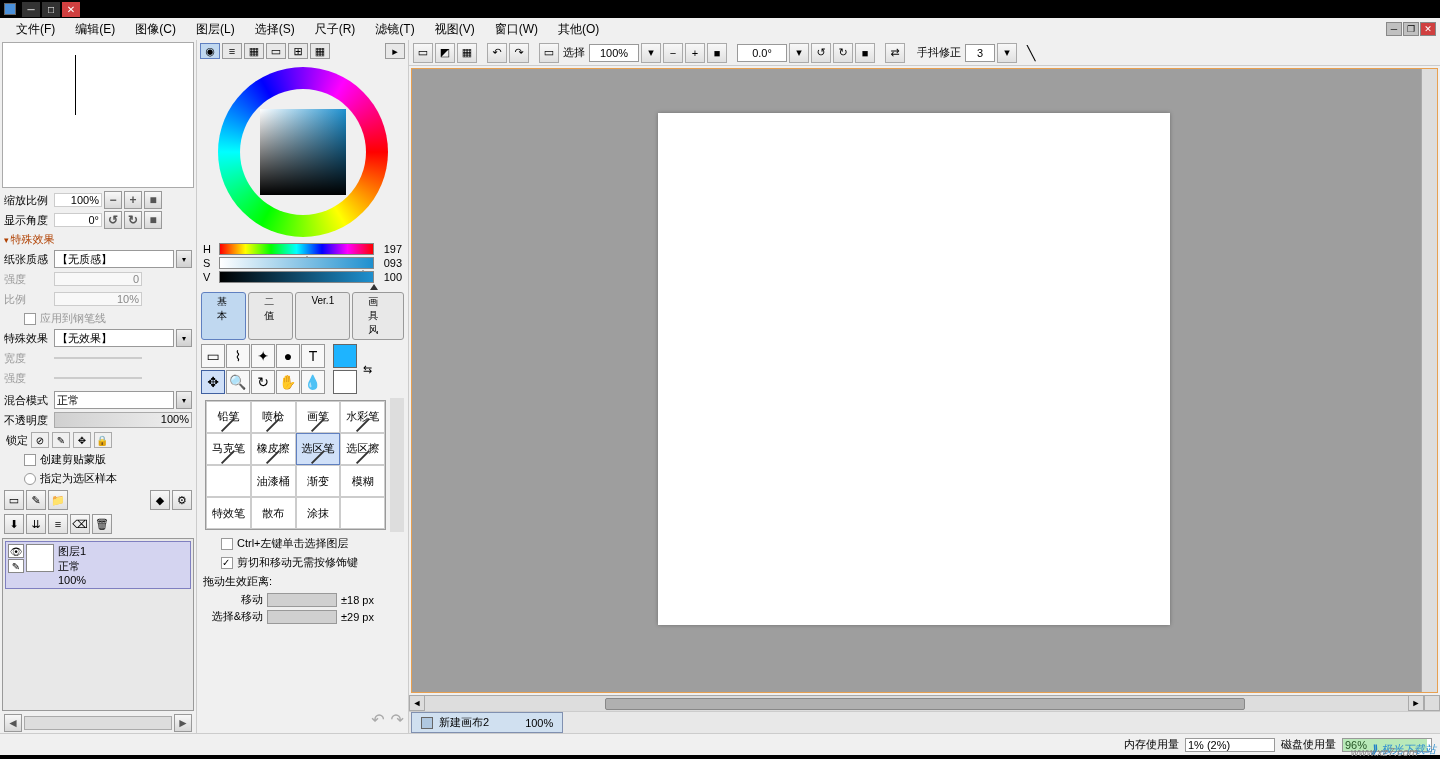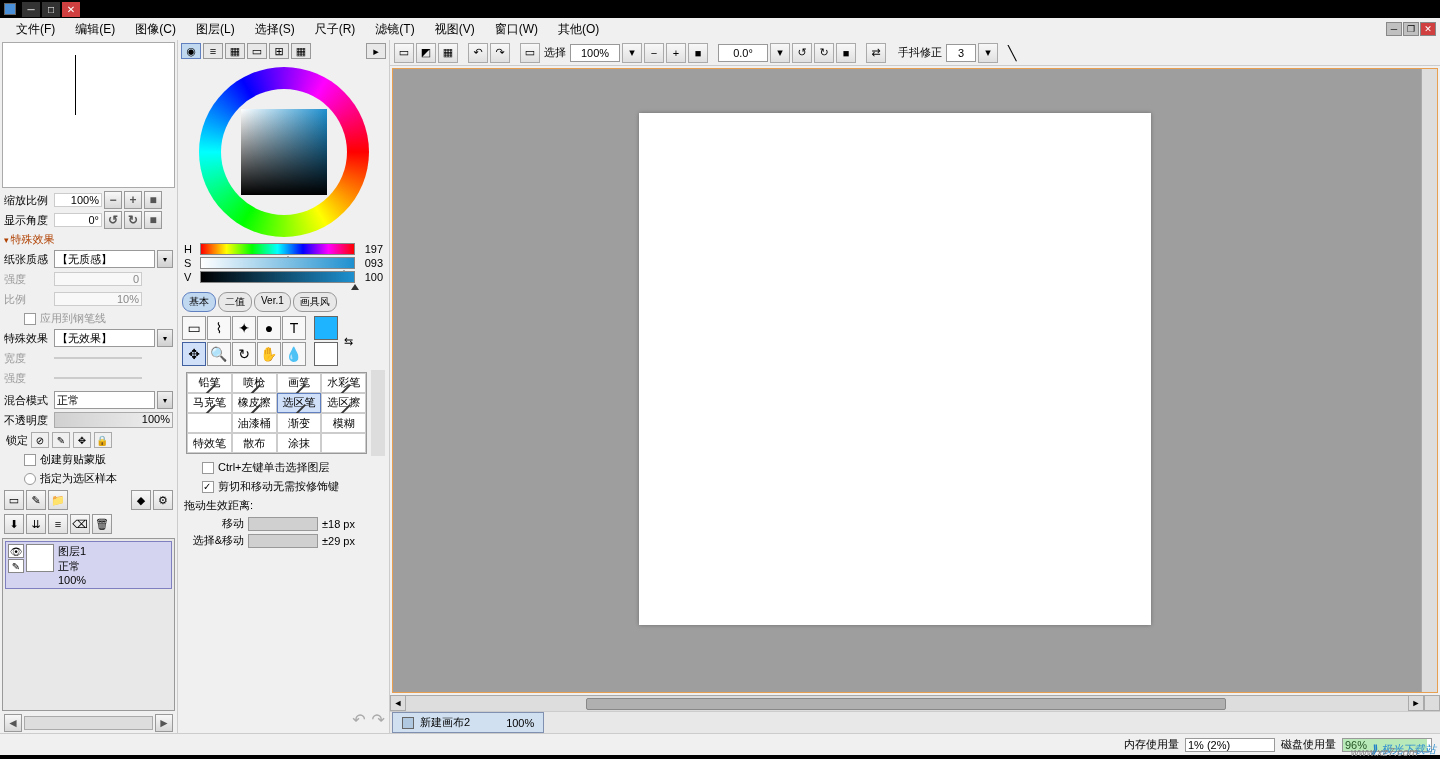--- a/index.html
+++ b/index.html
@@ -9,21 +9,21 @@
 .title-text { font-family: "Courier New", monospace; font-size: 12px; flex: 1; }
 .win-controls { display: flex; gap: 2px; }
 .win-btn { width: 18px; height: 15px; background: #333; color: #fff; display: flex; align-items: center; justify-content: center; font-size: 10px; cursor: pointer; }
 .win-btn.close { background: #d04040; }
 .menubar { background: #f0f0f0; height: 22px; display: flex; align-items: center; padding: 0 6px; position: relative; }
 .menu-item { padding: 2px 10px; cursor: pointer; font-size: 12px; }
 .doc-controls { position: absolute; right: 4px; display: flex; gap: 1px; }
 .doc-btn { width: 16px; height: 14px; background: #c0c0c0; border: 1px solid #888; display: flex; align-items: center; justify-content: center; font-size: 9px; cursor: pointer; }
 .doc-btn.close { background: #d04040; color: #fff; }
 .main-area { display: flex; height: 693px; background: #f0f0f0; }
-.left-panel { width: 178px; background: #f0f0f0; border-right: 1px solid #ccc; display: flex; flex-direction: column; }
+.left-panel { width: 197px; background: #f0f0f0; border-right: 1px solid #ccc; display: flex; flex-direction: column; }
 .navigator { height: 146px; border: 1px solid #aaa; margin: 2px; background: #fff; position: relative; }
 .nav-canvas { position: absolute; left: 2px; top: 2px; width: 168px; height: 138px; background: #fff; }
 .nav-rect { position: absolute; left: 70px; top: 10px; width: 1px; height: 60px; background: #000; }
 .prop-row { display: flex; align-items: center; height: 20px; padding: 0 4px; gap: 2px; }
 .prop-label { width: 48px; font-size: 11px; }
 .prop-val { width: 48px; text-align: right; font-size: 11px; border: 1px solid #ccc; background: #fff; padding: 0 2px; }
 .prop-readonly { width: 88px; text-align: right; font-size: 11px; border: 1px solid #ccc; background: #f8f8f8; padding: 0 2px; color: #888;}
 .sq-btn { width: 18px; height: 18px; background: linear-gradient(#f8f8f8,#d8d8d8); border: 1px solid #999; display: flex; align-items: center; justify-content: center; cursor: pointer; font-size: 12px; font-weight: bold; color: #555; }
 .section-hdr { background: #f0f0f0; padding: 2px 4px; font-size: 11px; color: #b04000; cursor: pointer; }
 .section-hdr::before { content: "▾"; margin-right: 2px; font-size: 9px;}
@@ -52,29 +52,29 @@
 .sv-box { position: absolute; left: 42px; top: 42px; width: 86px; height: 86px; background: linear-gradient(to bottom, transparent, black), linear-gradient(to right, white, #1e90cf); }
 .hsv-row { display: flex; align-items: center; padding: 1px 6px; gap: 4px; }
 .hsv-label { width: 12px; font-size: 11px; }
 .hsv-bar { flex: 1; height: 12px; border: 1px solid #888; position: relative; }
 .hsv-bar.h { background: linear-gradient(to right, red, yellow, lime, cyan, blue, magenta, red); }
 .hsv-bar.s { background: linear-gradient(to right, #fff, #1e90cf); }
 .hsv-bar.v { background: linear-gradient(to right, #000, #1e90cf); }
 .hsv-val { width: 24px; text-align: right; font-size: 11px; }
 .hsv-marker { position: absolute; top: 12px; width: 0; height: 0; border-left: 4px solid transparent; border-right: 4px solid transparent; border-bottom: 6px solid #333; }
 .tool-tabs { display: flex; gap: 2px; padding: 2px 4px; margin-top: 6px; }
-.tt { padding: 2px 6px; border: 1px solid #999; background: #e8e8e8; font-size: 10px; cursor: pointer; border-radius: 9px; }
+.tt { padding: 2px 15px; border: 1px solid #999; background: #e8e8e8; font-size: 10px; cursor: pointer; border-radius: 3px; }
 .tt.active { background: #c0d8f0; border-color: #6080c0; }
 .tool-grid { display: flex; padding: 2px 4px; gap: 4px; }
 .tg-left { display: grid; grid-template-columns: repeat(5, 24px); gap: 1px; }
 .tg-cell { width: 24px; height: 24px; border: 1px solid #999; background: #f8f8f8; cursor: pointer; display: flex; align-items: center; justify-content: center; font-size: 14px; }
 .tg-cell.active { background: #d0e0f8; border-color: #4060a0; }
 .color-swatch { width: 24px; height: 24px; border: 1px solid #666; }
 .brush-grid { display: grid; grid-template-columns: repeat(4, 1fr); gap: 0; margin: 2px 4px; border: 1px solid #999; }
-.brush-cell { height: 20px; border: 1px solid #ccc; background: #fff; cursor: pointer; display: flex; flex-direction: column; align-items: center; justify-content: center; font-size: 9px; position: relative; }
+.brush-cell { height: 32px; border: 1px solid #ccc; background: #fff; cursor: pointer; display: flex; flex-direction: column; align-items: center; justify-content: center; font-size: 9px; position: relative; }
 .brush-cell.sel { background: #d0e0f8; border-color:#6080c0; }
 .brush-scroll { width: 14px; background: #ddd; }
 .opt-text { padding: 2px 6px; font-size: 11px; }
 .opt-slider-row { display: flex; align-items: center; padding: 1px 6px; gap: 4px; }
 .opt-slider-label { width: 60px; text-align: right; font-size: 11px; }
 .opt-slider { width: 70px; height: 14px; background: #d0d0d0; border: 1px solid #999; }
 .opt-slider-val { width: 50px; font-size: 11px; }
 .canvas-area { flex: 1; display: flex; flex-direction: column; background: #f0f0f0; }
 .top-toolbar { height: 26px; background: #f0f0f0; border-bottom: 1px solid #ccc; display: flex; align-items: center; padding: 0 4px; gap: 2px; }
 .tb-btn { width: 20px; height: 20px; border: 1px solid #aaa; background: linear-gradient(#f8f8f8,#e0e0e0); cursor: pointer; display:flex; align-items:center; justify-content:center; font-size:11px; }

